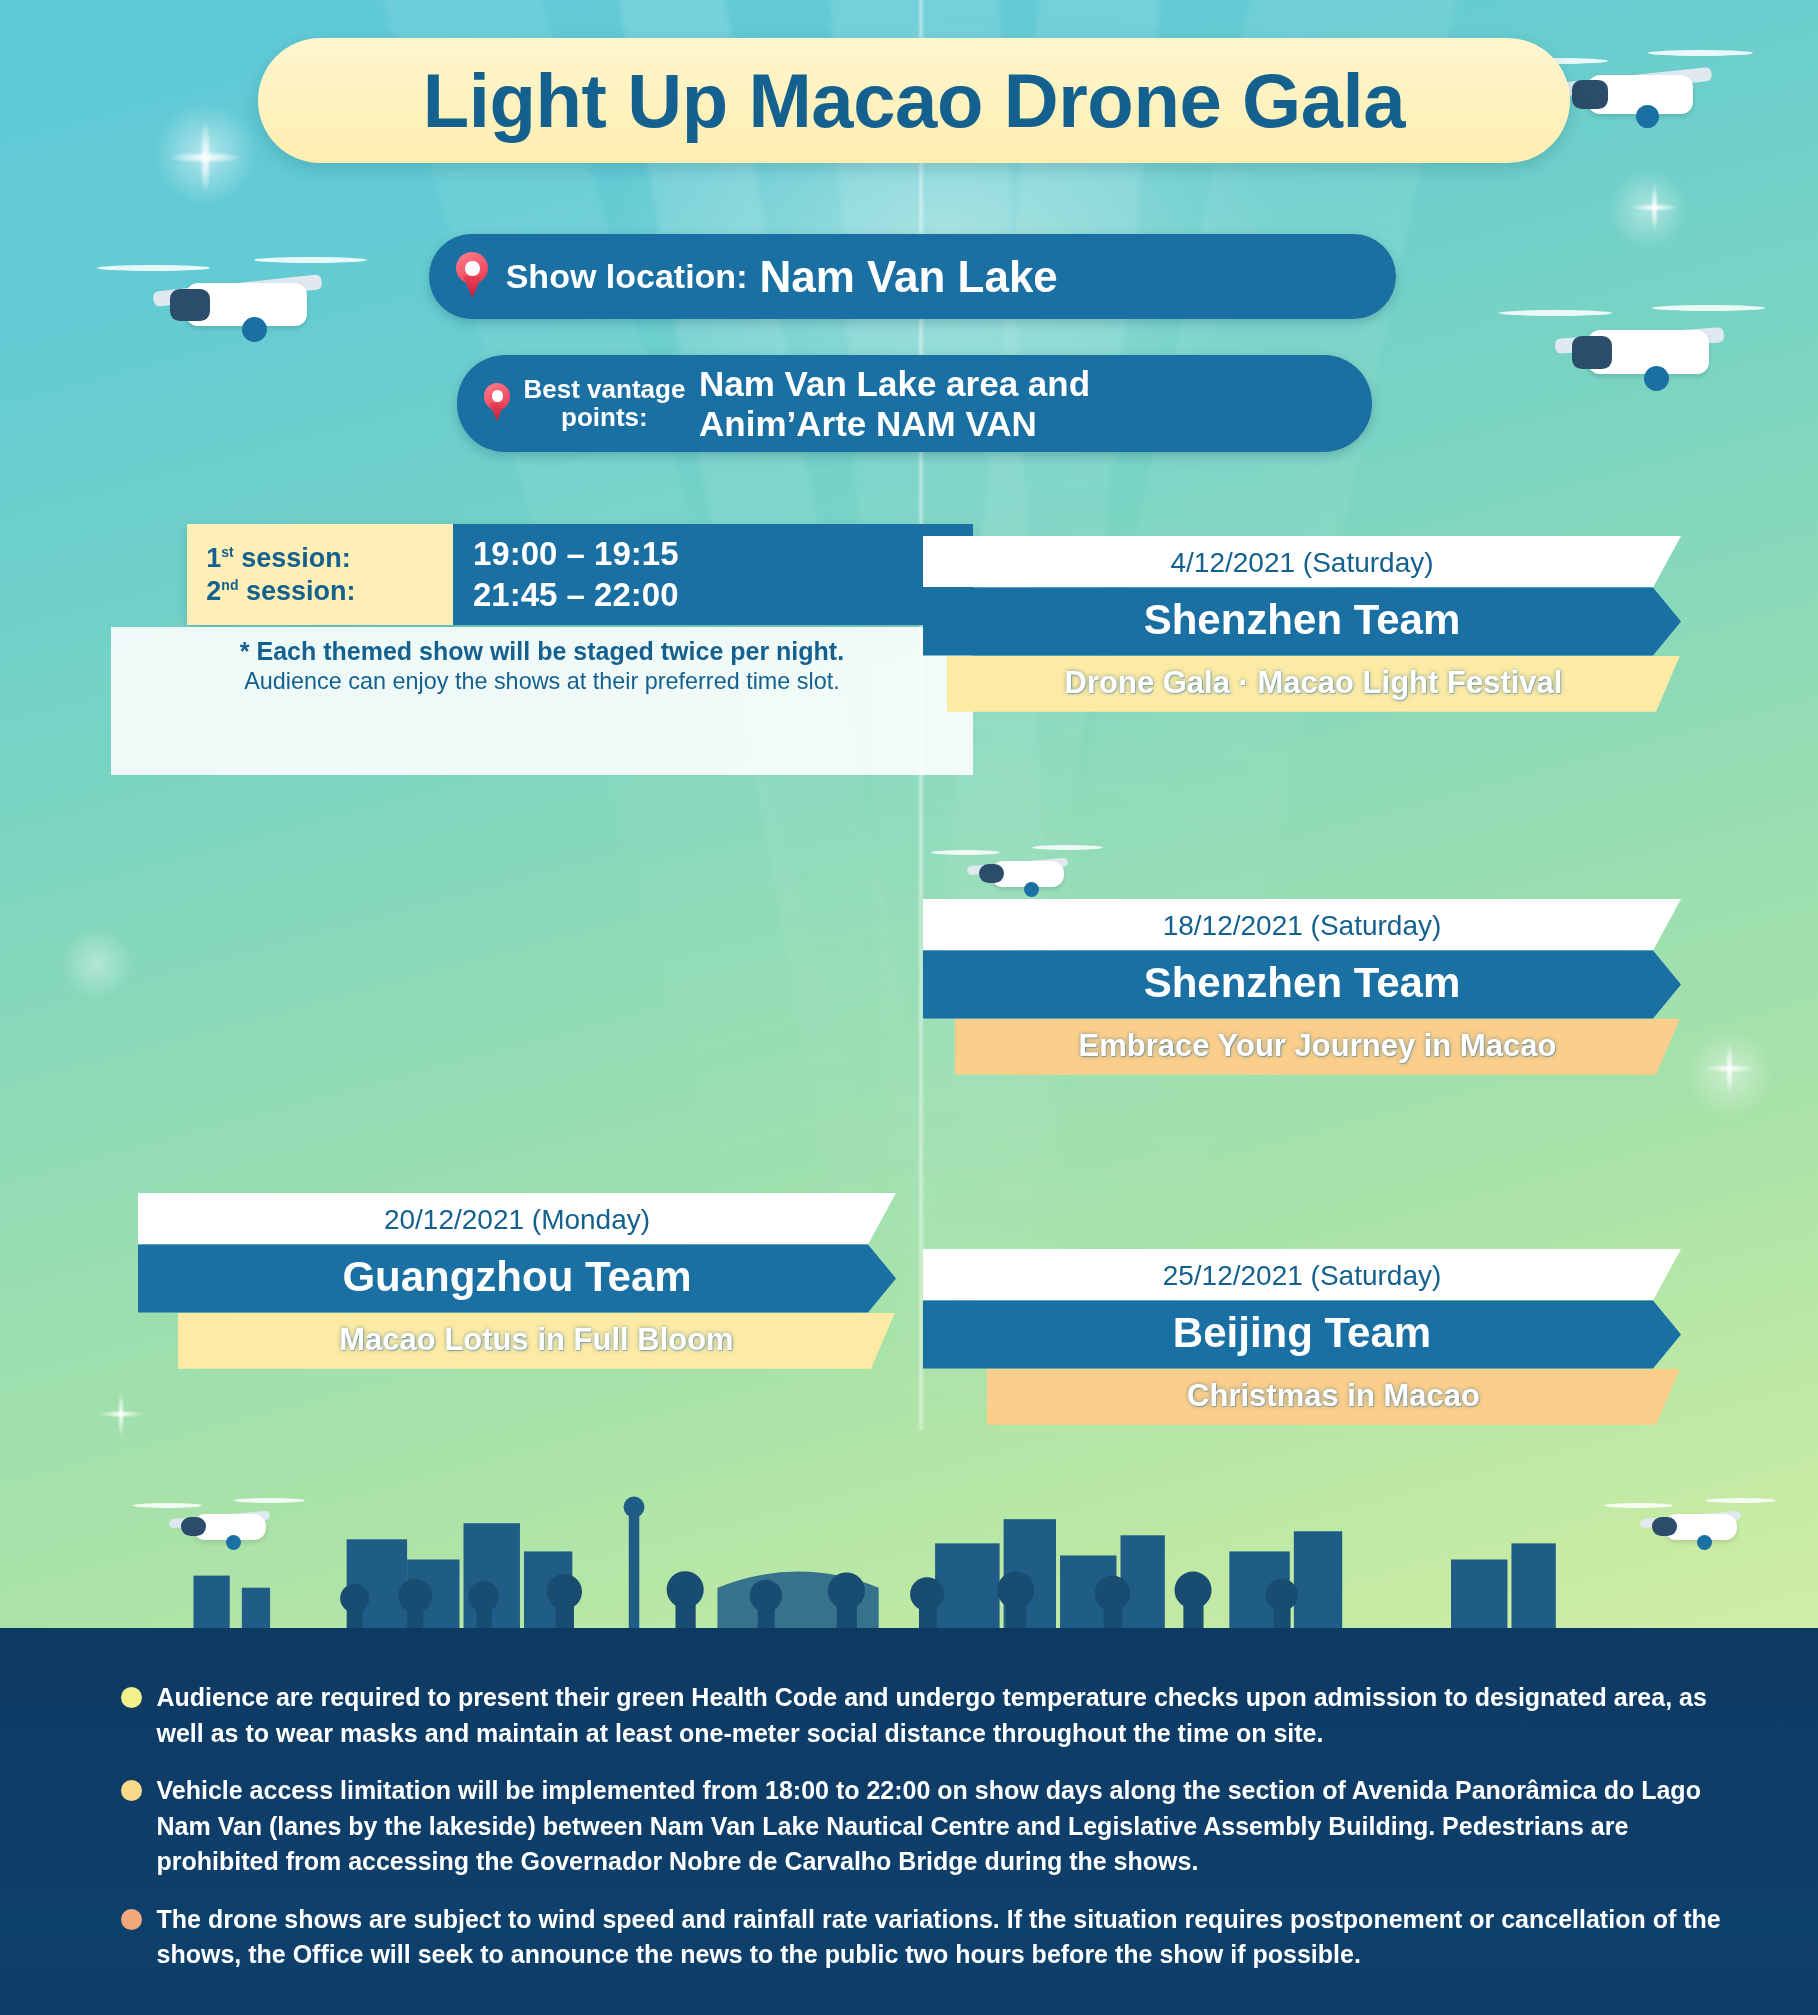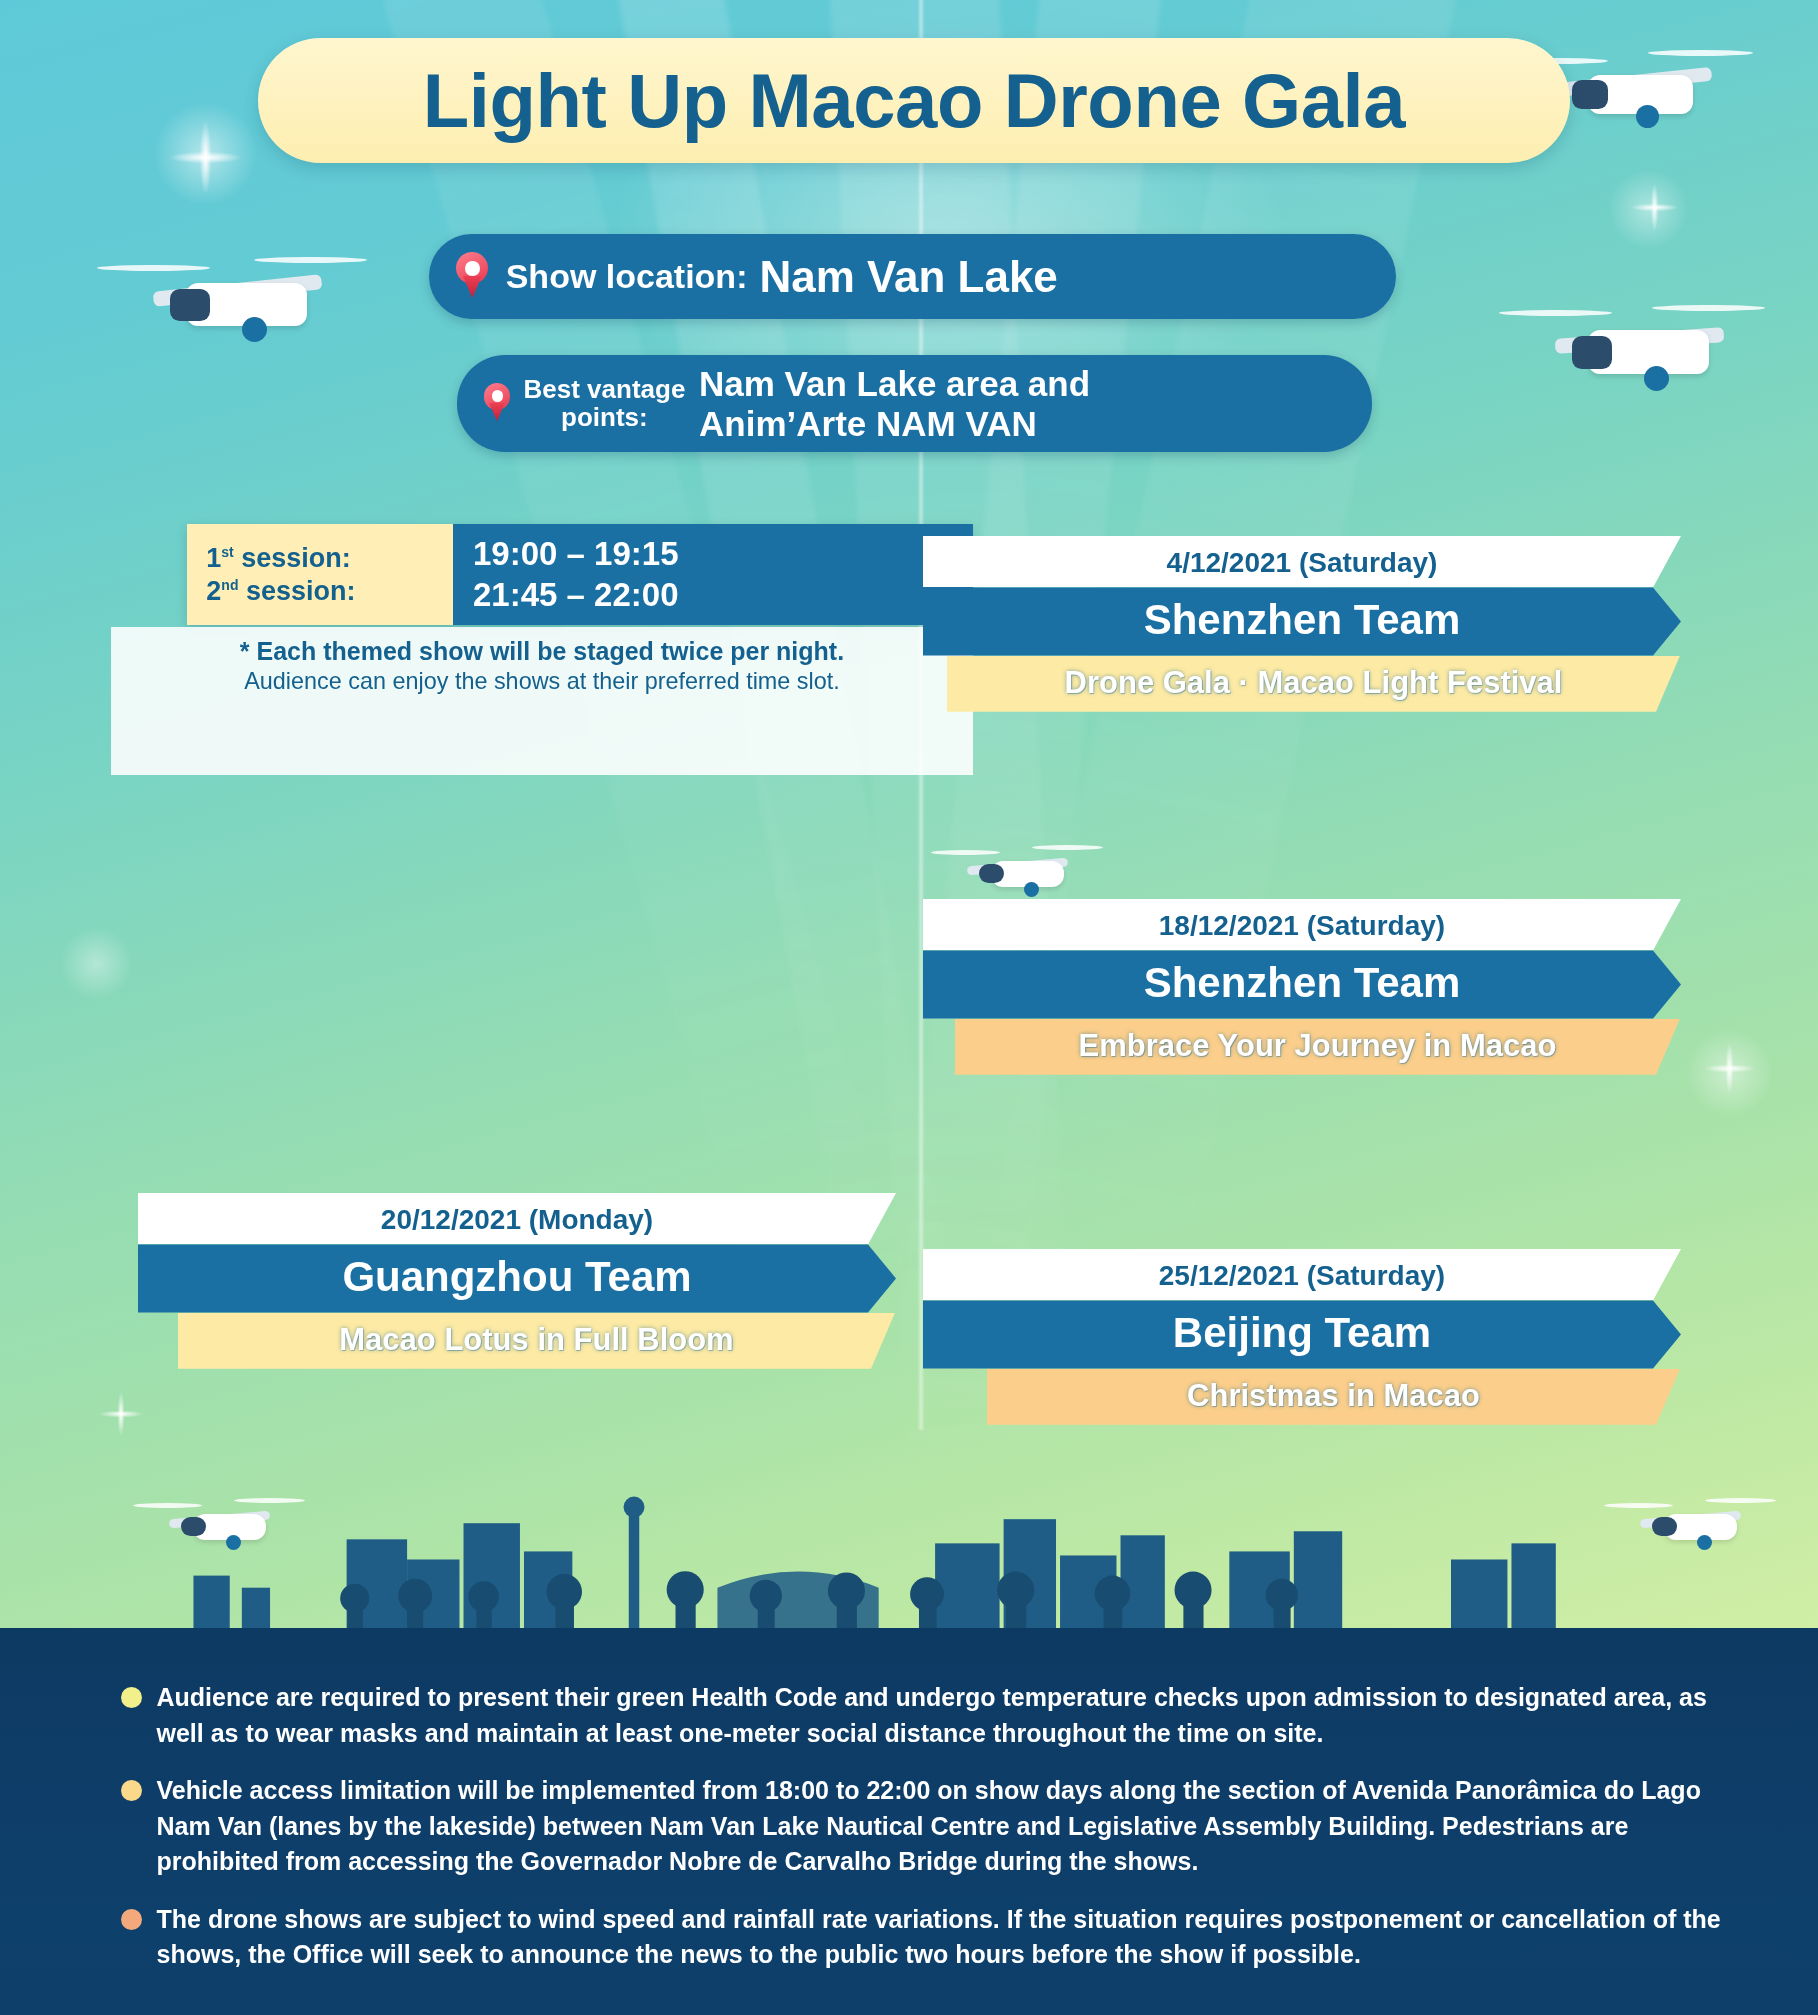--- a/index.html
+++ b/index.html
@@ -137,21 +137,21 @@
   }
   #session-note .l1 { font-size: 25px; font-weight: bold; line-height: 1.24; }
   #session-note .l2 { font-size: 23.4px; line-height: 1.24; }
 
   
   .event { position: absolute; }
   .ev-date {
     background: #ffffff;
     color: #14618f;
     font-size: 28px;
-    font-weight: bold;
+    font-weight: normal;
     text-align: center;
     padding: 10.5px 0 8.9px 0;
     clip-path: polygon(0 0, 100% 0, 100% 100%, 0 100%, 16px 50%);
   }
   .ev-team {
     background: #1a6fa3;
     color: #ffffff;
     font-size: 42px;
     font-weight: bold;
     text-align: center;

